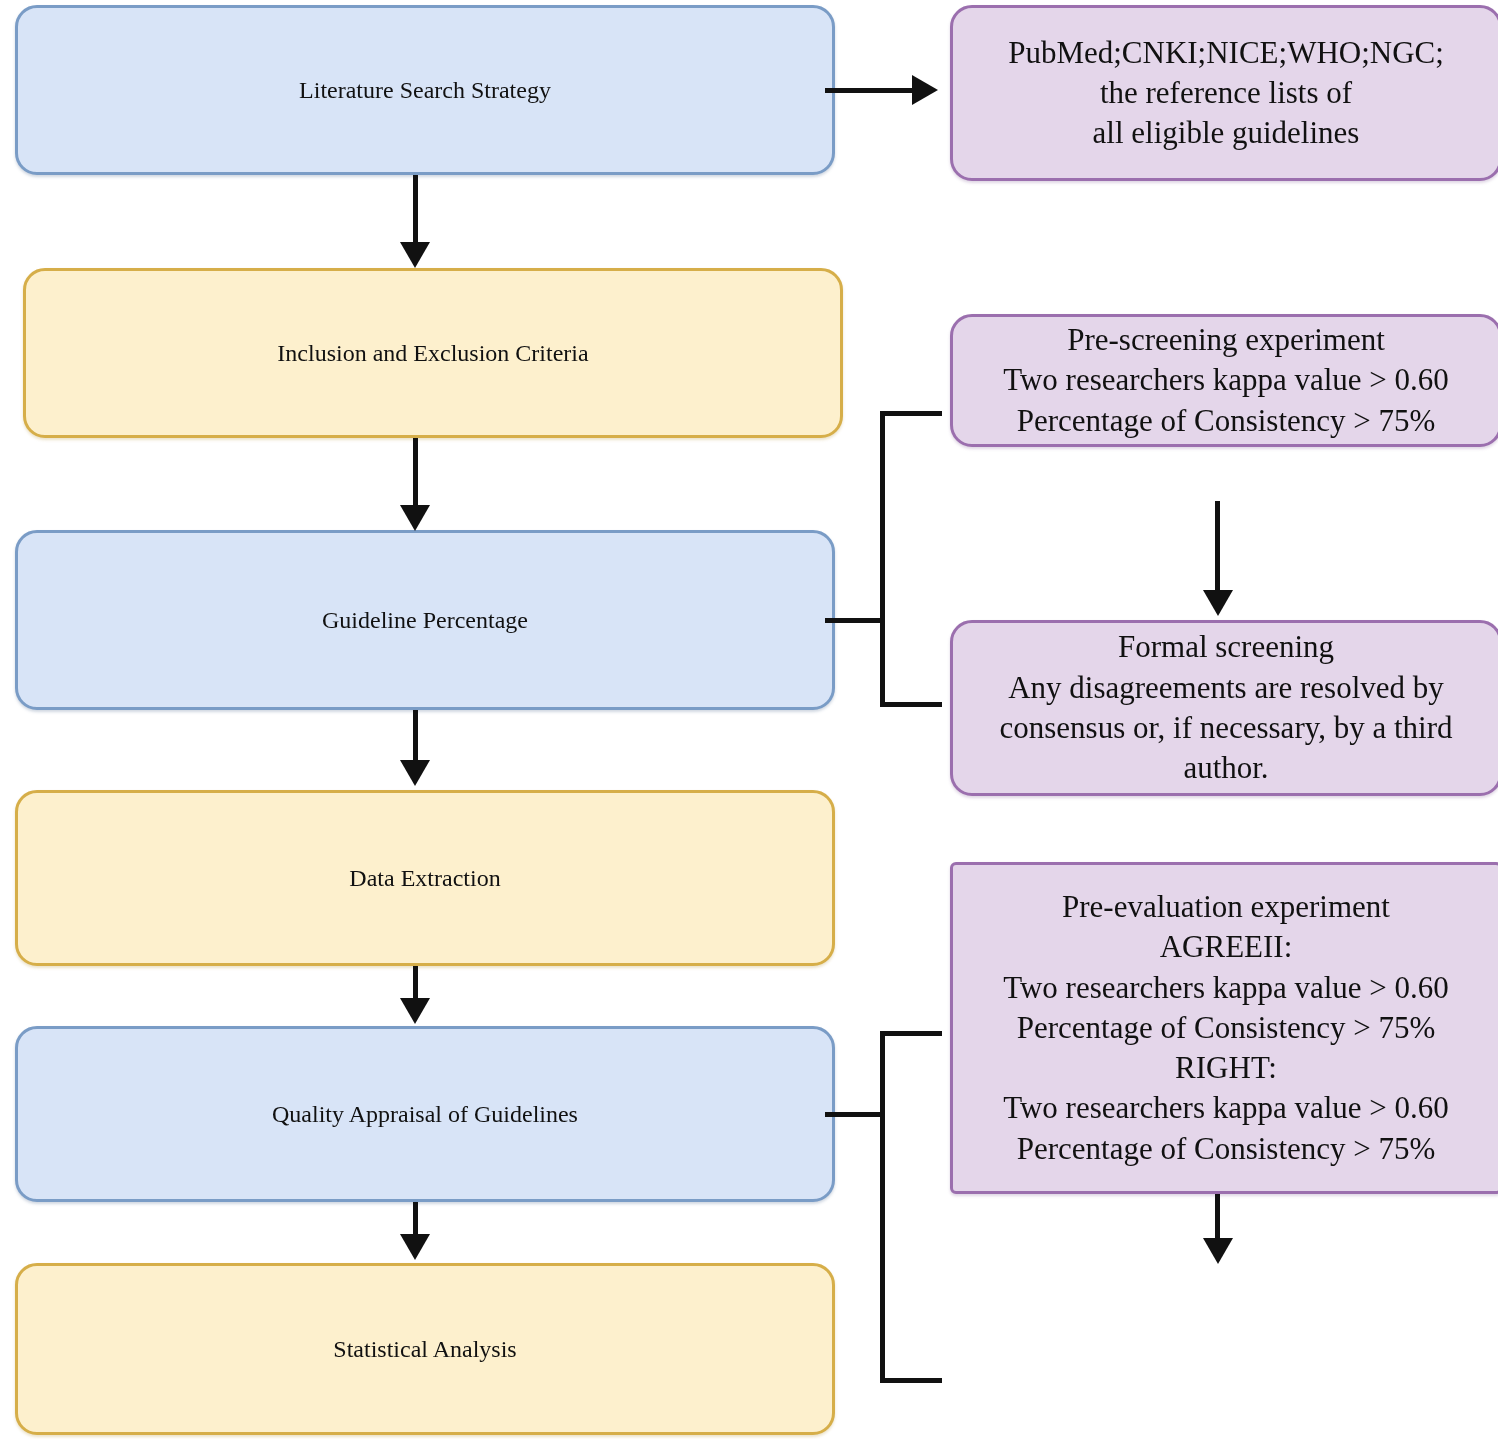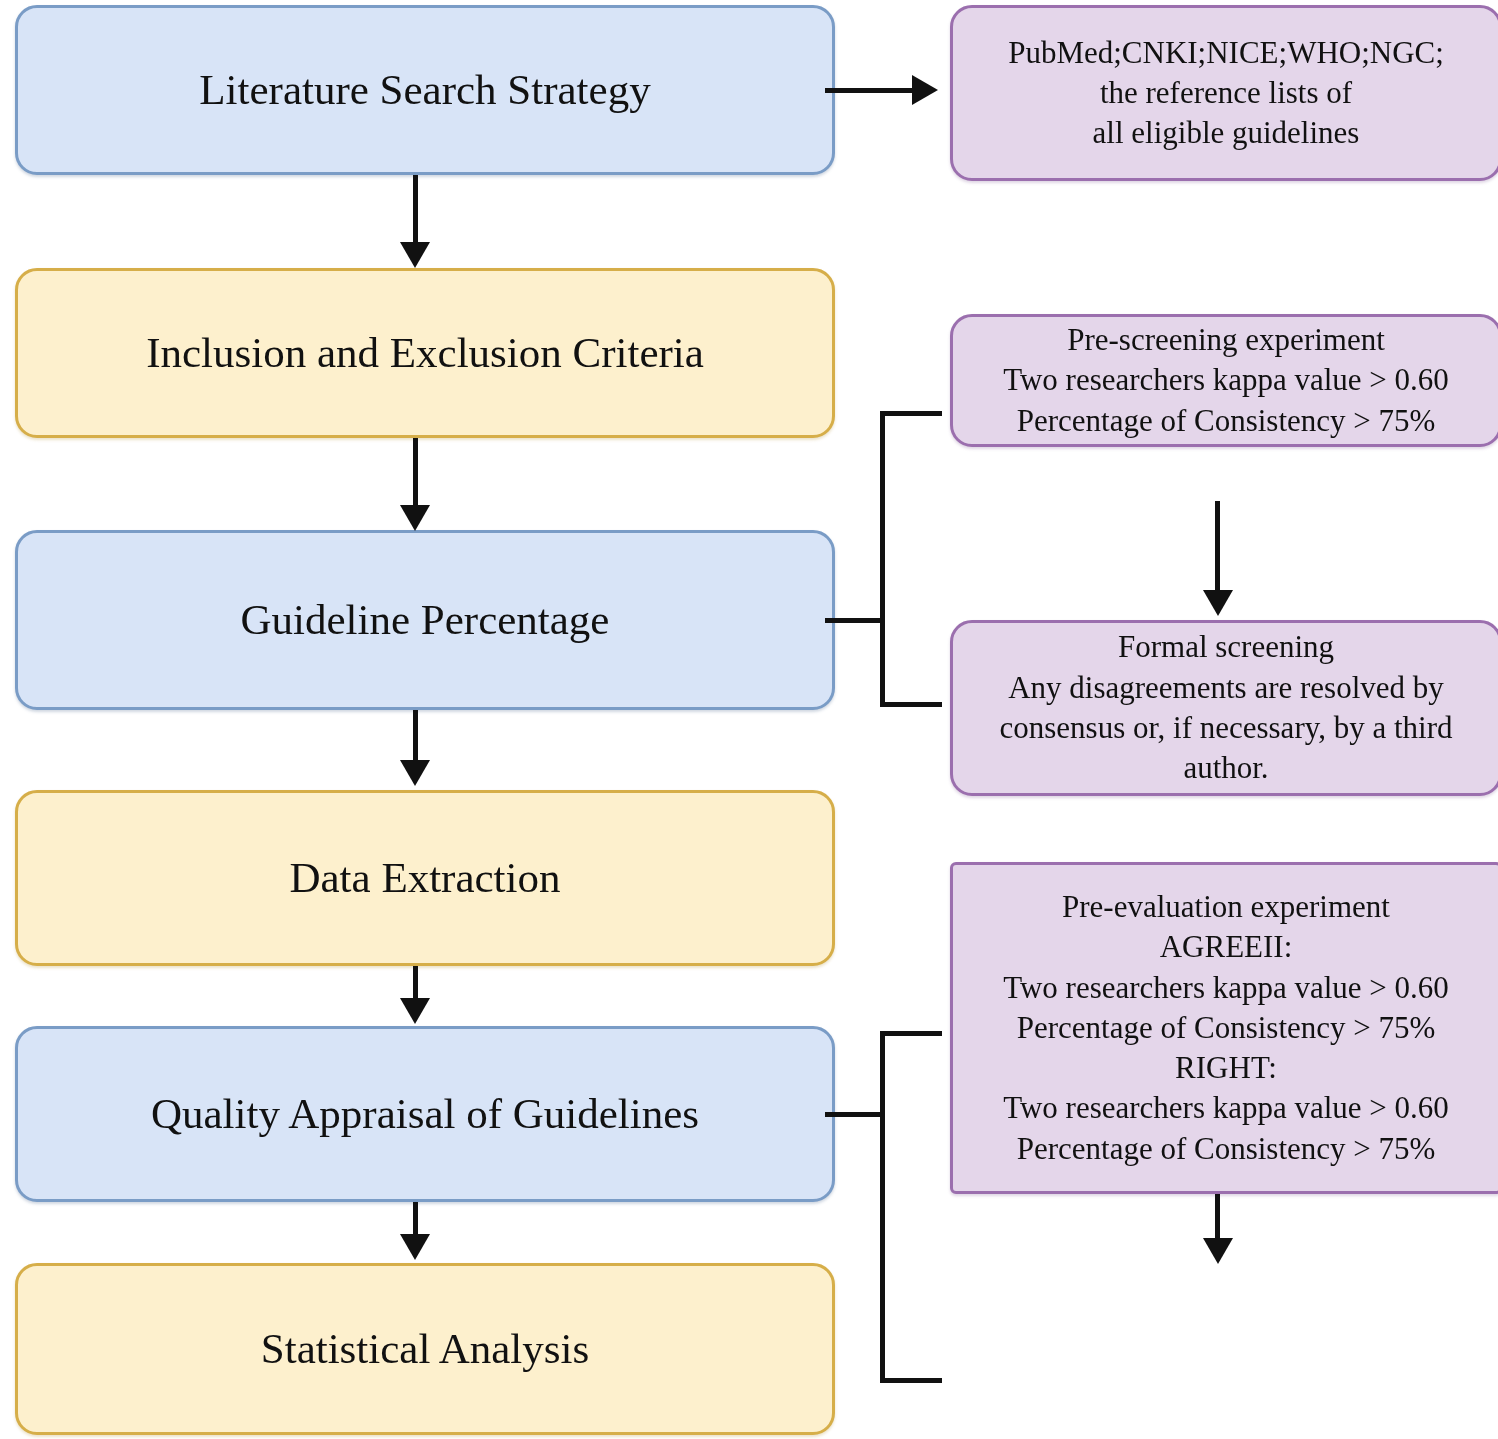--- a/index.html
+++ b/index.html
@@ -23,21 +23,21 @@
     justify-content: center;
     text-align: center;
     color: #111111;
     line-height: 1.26;
     margin-left: 10px;
   }
   .node-main {
     border-radius: 22px;
     border-width: 3px;
     border-style: solid;
-    font-size: 43px;
+    font-size: 24px;
   }
   .node-blue {
     background: #d8e4f7;
     border-color: #7a9cc6;
     box-shadow: 0 2px 3px rgba(120,140,170,0.35);
   }
   .node-yellow {
     background: #fdf0cd;
     border-color: #d6ae49;
     box-shadow: 0 2px 3px rgba(190,160,80,0.30);
@@ -94,21 +94,21 @@
 </style>
 </head>
 <body>
 
 <div id="canvas">
 
   <div class="node node-main node-blue" style="left:5px; top:5px; width:820px; height:170px;">
     <span class="txt">Literature Search Strategy</span>
   </div>
 
-  <div class="node node-main node-yellow" style="left:5px; top:268px; width:820px; height:170px;">
+  <div class="node node-main node-yellow" style="left:13px; top:268px; width:820px; height:170px;">
     <span class="txt">Inclusion and Exclusion Criteria</span>
   </div>
 
   <div class="node node-main node-blue" style="left:5px; top:530px; width:820px; height:180px;">
     <span class="txt">Guideline Percentage</span>
   </div>
 
   <div class="node node-main node-yellow" style="left:5px; top:790px; width:820px; height:176px;justify-content:center;">
     <span class="txt">Data Extraction</span>
   </div>

